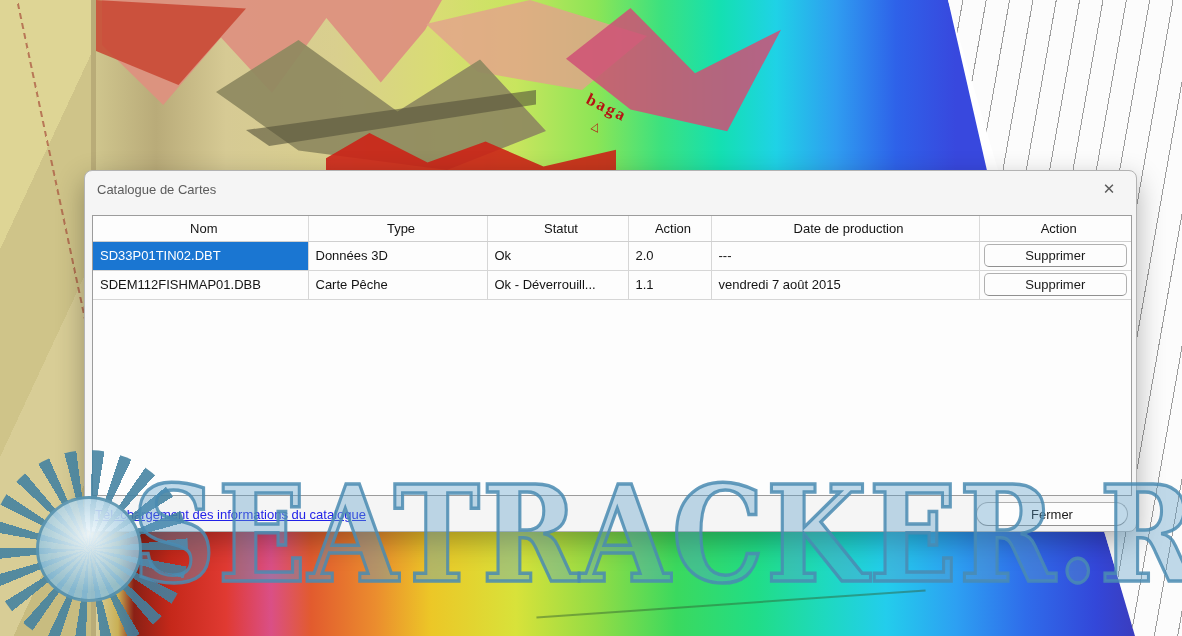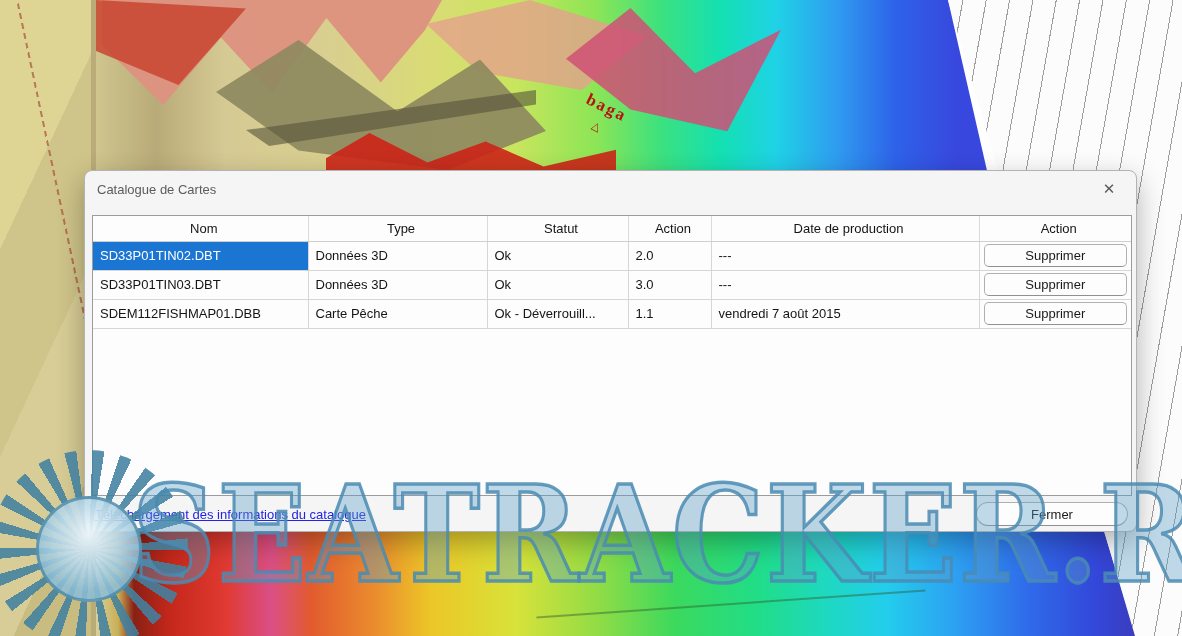--- a/index.html
+++ b/index.html
@@ -198,30 +198,20 @@
     <td class="cell-nom selected">SD33P01TIN02.DBT</td>
     <td class="cell-type">Données 3D</td>
     <td class="cell-statut">Ok</td>
     <td class="cell-version">2.0</td>
     <td class="cell-date">---</td>
     <td class="cell-action">
       <button class="supprimer-btn">Supprimer</button>
     </td>
   </tr>
             <tr>
-    <td class="cell-nom">SD33P01TIN03.DBT</td>
-    <td class="cell-type">Données 3D</td>
-    <td class="cell-statut">Ok</td>
-    <td class="cell-version">3.0</td>
-    <td class="cell-date">---</td>
-    <td class="cell-action">
-      <button class="supprimer-btn">Supprimer</button>
-    </td>
-  </tr>
-            <tr>
     <td class="cell-nom">SDEM112FISHMAP01.DBB</td>
     <td class="cell-type">Carte Pêche</td>
     <td class="cell-statut">Ok - Déverrouill...</td>
     <td class="cell-version">1.1</td>
     <td class="cell-date">vendredi 7 août 2015</td>
     <td class="cell-action">
       <button class="supprimer-btn">Supprimer</button>
     </td>
   </tr>
           </tbody>

